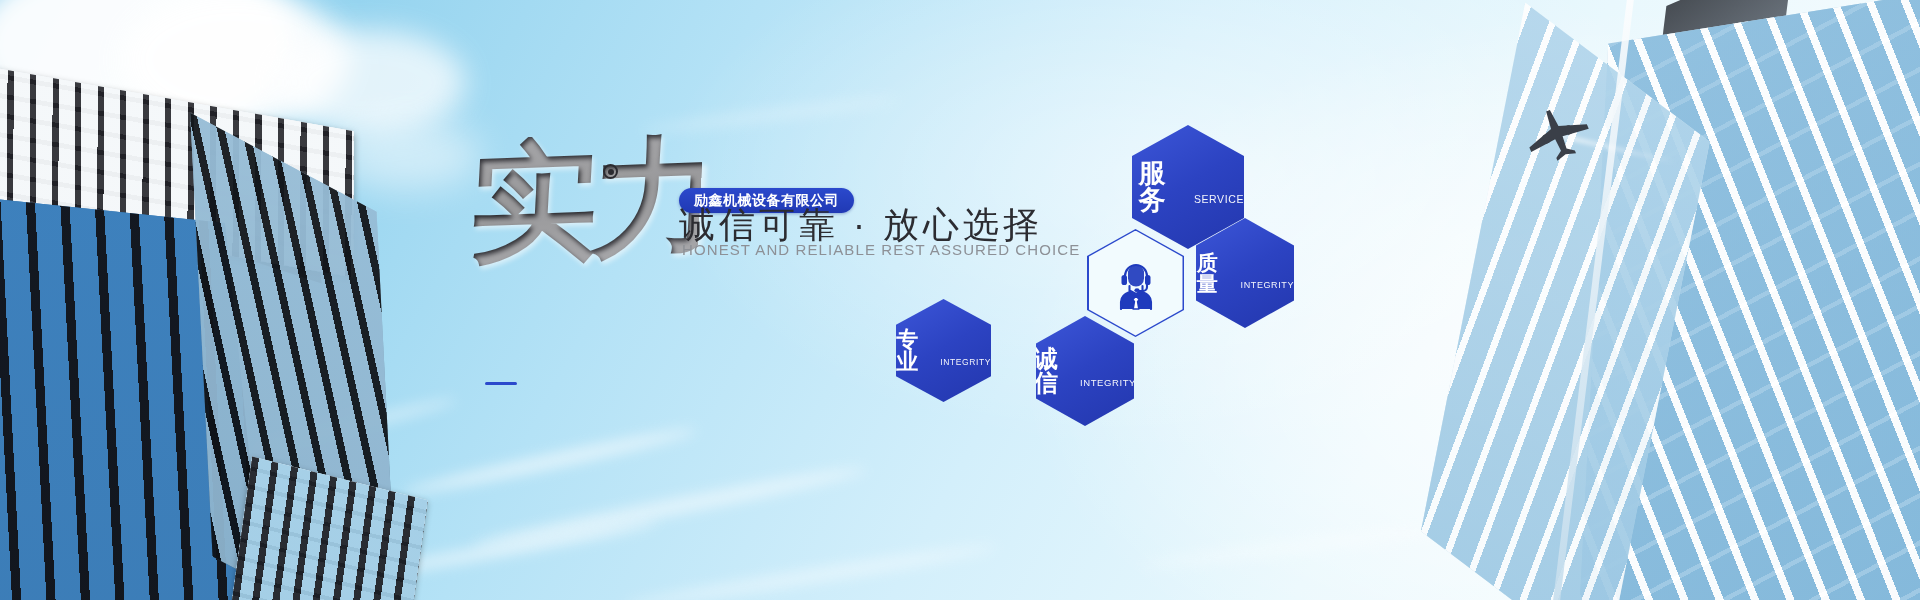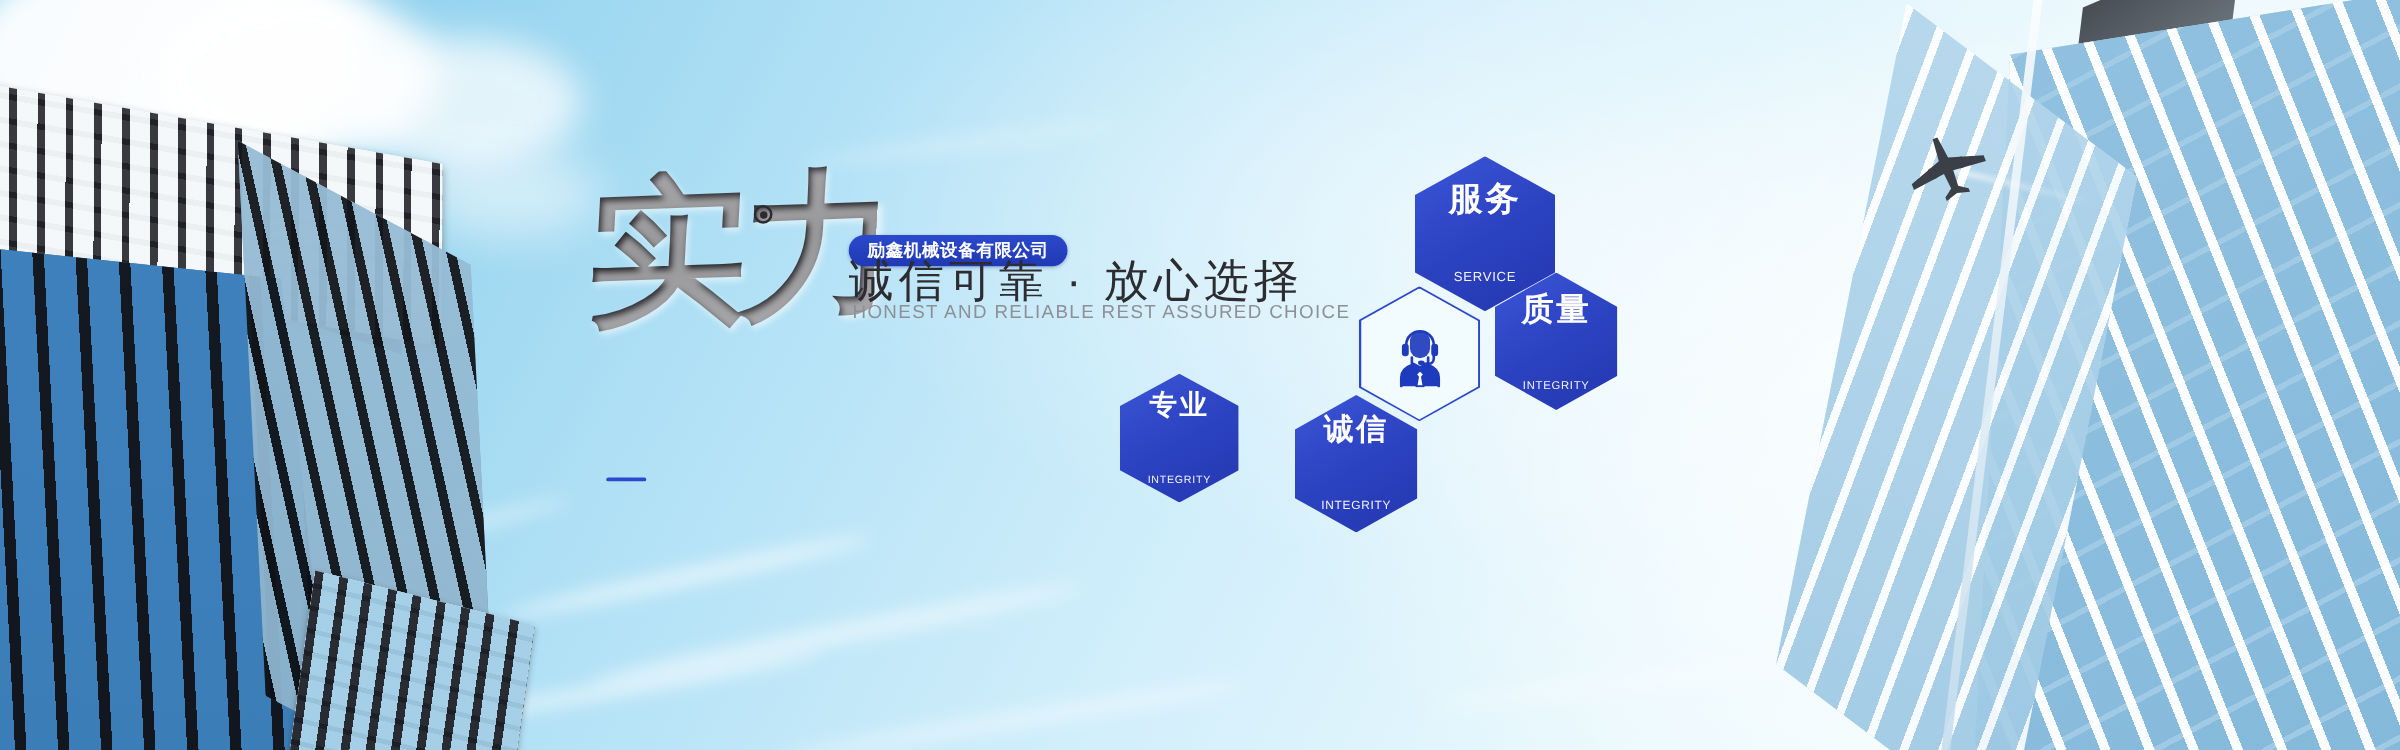--- a/index.html
+++ b/index.html
@@ -193,35 +193,35 @@
   .sub-rule{
     position:absolute; left:485px; top:382px;
     width:32px; height:3px; background:#2b49cc; border-radius:2px;
   }
 
   
   .hexwrap{ position:absolute; left:0; top:0; width:1920px; height:600px; }
   .hex{
     position:absolute;
     clip-path:polygon(50% 0%,100% 25%,100% 75%,50% 100%,0% 75%,0% 25%);
-    display:flex; flex-direction:column;
+    display:flex; flex-direction:row;
     align-items:center; justify-content:center;
     color:#fff; text-align:center;
     background:linear-gradient(150deg,#3c56d8 0%, #2c43c2 48%, #2337ae 100%);
     gap:20px;
   }
   .hex .cn{ font-weight:700; line-height:1; letter-spacing:2px; }
   .hex .en{ font-weight:400; letter-spacing:.6px; opacity:.95; margin-top:23px; }
 
   .hex-service{ left:1132px; top:125px; width:112px; height:124px; }
   .hex-service .cn{ font-size:27px; }
   .hex-service .en{ font-size:10.5px; }
 
   .hex-quality{ left:1196px; top:218px; width:98px; height:110px; }
-  .hex-quality .cn{ font-size:26px; }
+  .hex-quality .cn{ font-size:21px; }
   .hex-quality .en{ font-size:9px; }
 
   .hex-pro{ left:896px; top:299px; width:95px; height:103px; }
   .hex-pro .cn{ font-size:22px; }
   .hex-pro .en{ font-size:8.5px; }
 
   .hex-integ{ left:1036px; top:316px; width:98px; height:110px; }
   .hex-integ .cn{ font-size:24px; }
   .hex-integ .en{ font-size:9.5px; }
 

